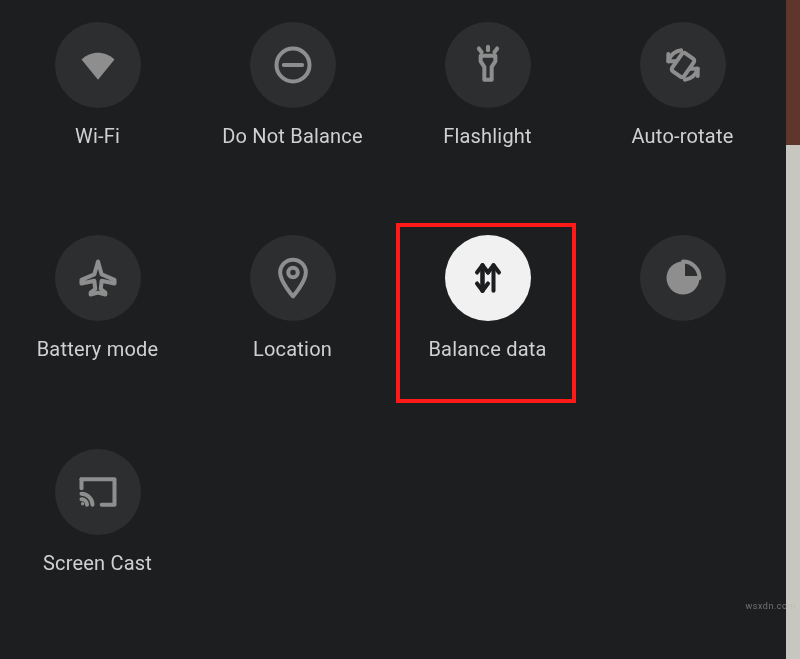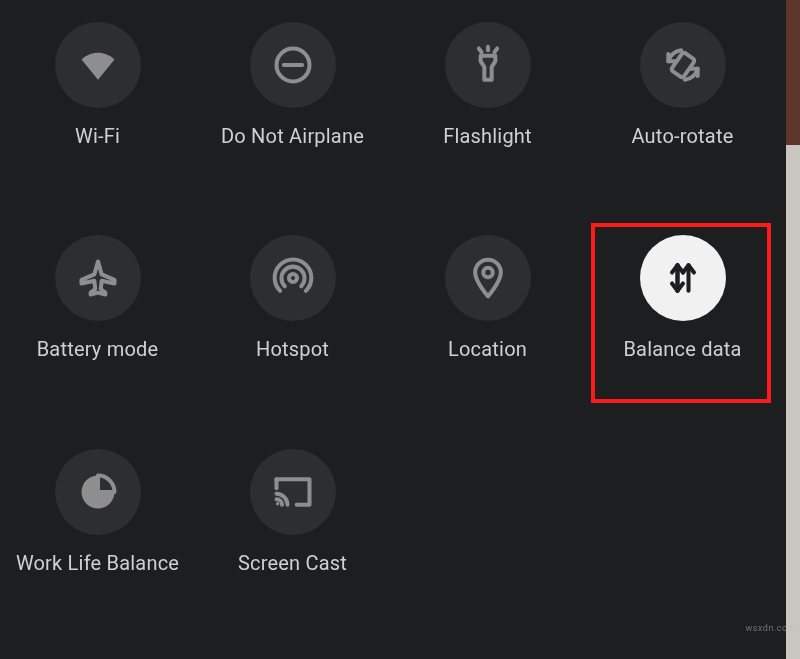--- a/index.html
+++ b/index.html
@@ -76,21 +76,21 @@
     right: 0;
     top: 0;
     width: 14px;
     height: 100%;
     background: linear-gradient(#6a3a2e 0 22%, #e6e4dc 22% 100%);
     opacity: 0.85;
   }
   .watermark {
     position: absolute;
     right: 4px;
-    bottom: 26px;
+    bottom: 48px;
     font-size: 9px;
     color: #b9b6ad;
     writing-mode: horizontal-tb;
     opacity: 0.55;
     letter-spacing: 0.5px;
   }
 </style>
 </head>
 <body>
 
@@ -106,21 +106,21 @@
       <div class="label">Wi-Fi</div>
     </div>
 
     <div class="tile">
       <div class="circle">
         <svg viewBox="0 0 24 24">
             <circle cx="12" cy="12" r="9"></circle>
             <line x1="7" y1="12" x2="17" y2="12"></line>
           </svg>
       </div>
-      <div class="label">Do Not Airplane</div>
+      <div class="label">Do Not Balance</div>
     </div>
 
     <div class="tile">
       <div class="circle">
         <svg viewBox="0 0 24 24">
           <path d="M8 7 H16 V10 L14 13 V20 H10 V13 L8 10 Z"></path>
           <line x1="12" y1="2" x2="12" y2="4"></line>
           <line x1="7" y1="3" x2="8.5" y2="5"></line>
           <line x1="17" y1="3" x2="15.5" y2="5"></line>
         </svg>
@@ -145,30 +145,20 @@
 
     <div class="tile">
       <div class="circle">
         <svg viewBox="0 0 24 24">
           <path d="M12 3 L14 10 L21 13 L21 15 L14 13.5 L13.5 18 L16 20 L16 21 L12 20 L8 21 L8 20 L10.5 18 L10 13.5 L3 15 L3 13 L10 10 Z"></path>
         </svg>
       </div>
       <div class="label">Battery mode</div>
     </div>
 
-    <div class="tile">
-      <div class="circle">
-        <svg viewBox="0 0 24 24">
-          <circle cx="12" cy="12" r="2.2"></circle>
-          <path d="M7.5 16.5 A6.3 6.3 0 1 1 16.5 16.5"></path>
-          <path d="M5 19 A10 10 0 1 1 19 19"></path>
-        </svg>
-      </div>
-      <div class="label">Hotspot</div>
-    </div>
 
     <div class="tile">
       <div class="circle">
         <svg viewBox="0 0 24 24">
           <path d="M12 22 C12 22 5 14 5 9 A7 7 0 0 1 19 9 C19 14 12 22 12 22 Z"></path>
           <circle cx="12" cy="9" r="2.6"></circle>
         </svg>
       </div>
       <div class="label">Location</div>
     </div>
@@ -192,21 +182,20 @@
       <div class="label">Balance data</div>
     </div>
 
     <div class="tile">
       <div class="circle fill">
         <svg viewBox="0 0 24 24">
           <path d="M12 3 A9 9 0 1 0 21 12 L12 12 Z"></path>
           <path d="M12 3 A9 9 0 0 1 21 12 L12 12 Z" fill="none" stroke="#8e8e8e" stroke-width="2.2"></path>
         </svg>
       </div>
-      <div class="label">Work Life Balance</div>
     </div>
 
     <div class="tile">
       <div class="circle">
         <svg viewBox="0 0 24 24">
           <path d="M3 5 H21 V19 H14" fill="none"></path>
           <path d="M3 5 V10" fill="none"></path>
           <path d="M3 13 A6 6 0 0 1 9 19"></path>
           <path d="M3 16 A3 3 0 0 1 6 19"></path>
           <circle cx="3.6" cy="18.4" r="0.9" fill="#8e8e8e" stroke="none"></circle>

